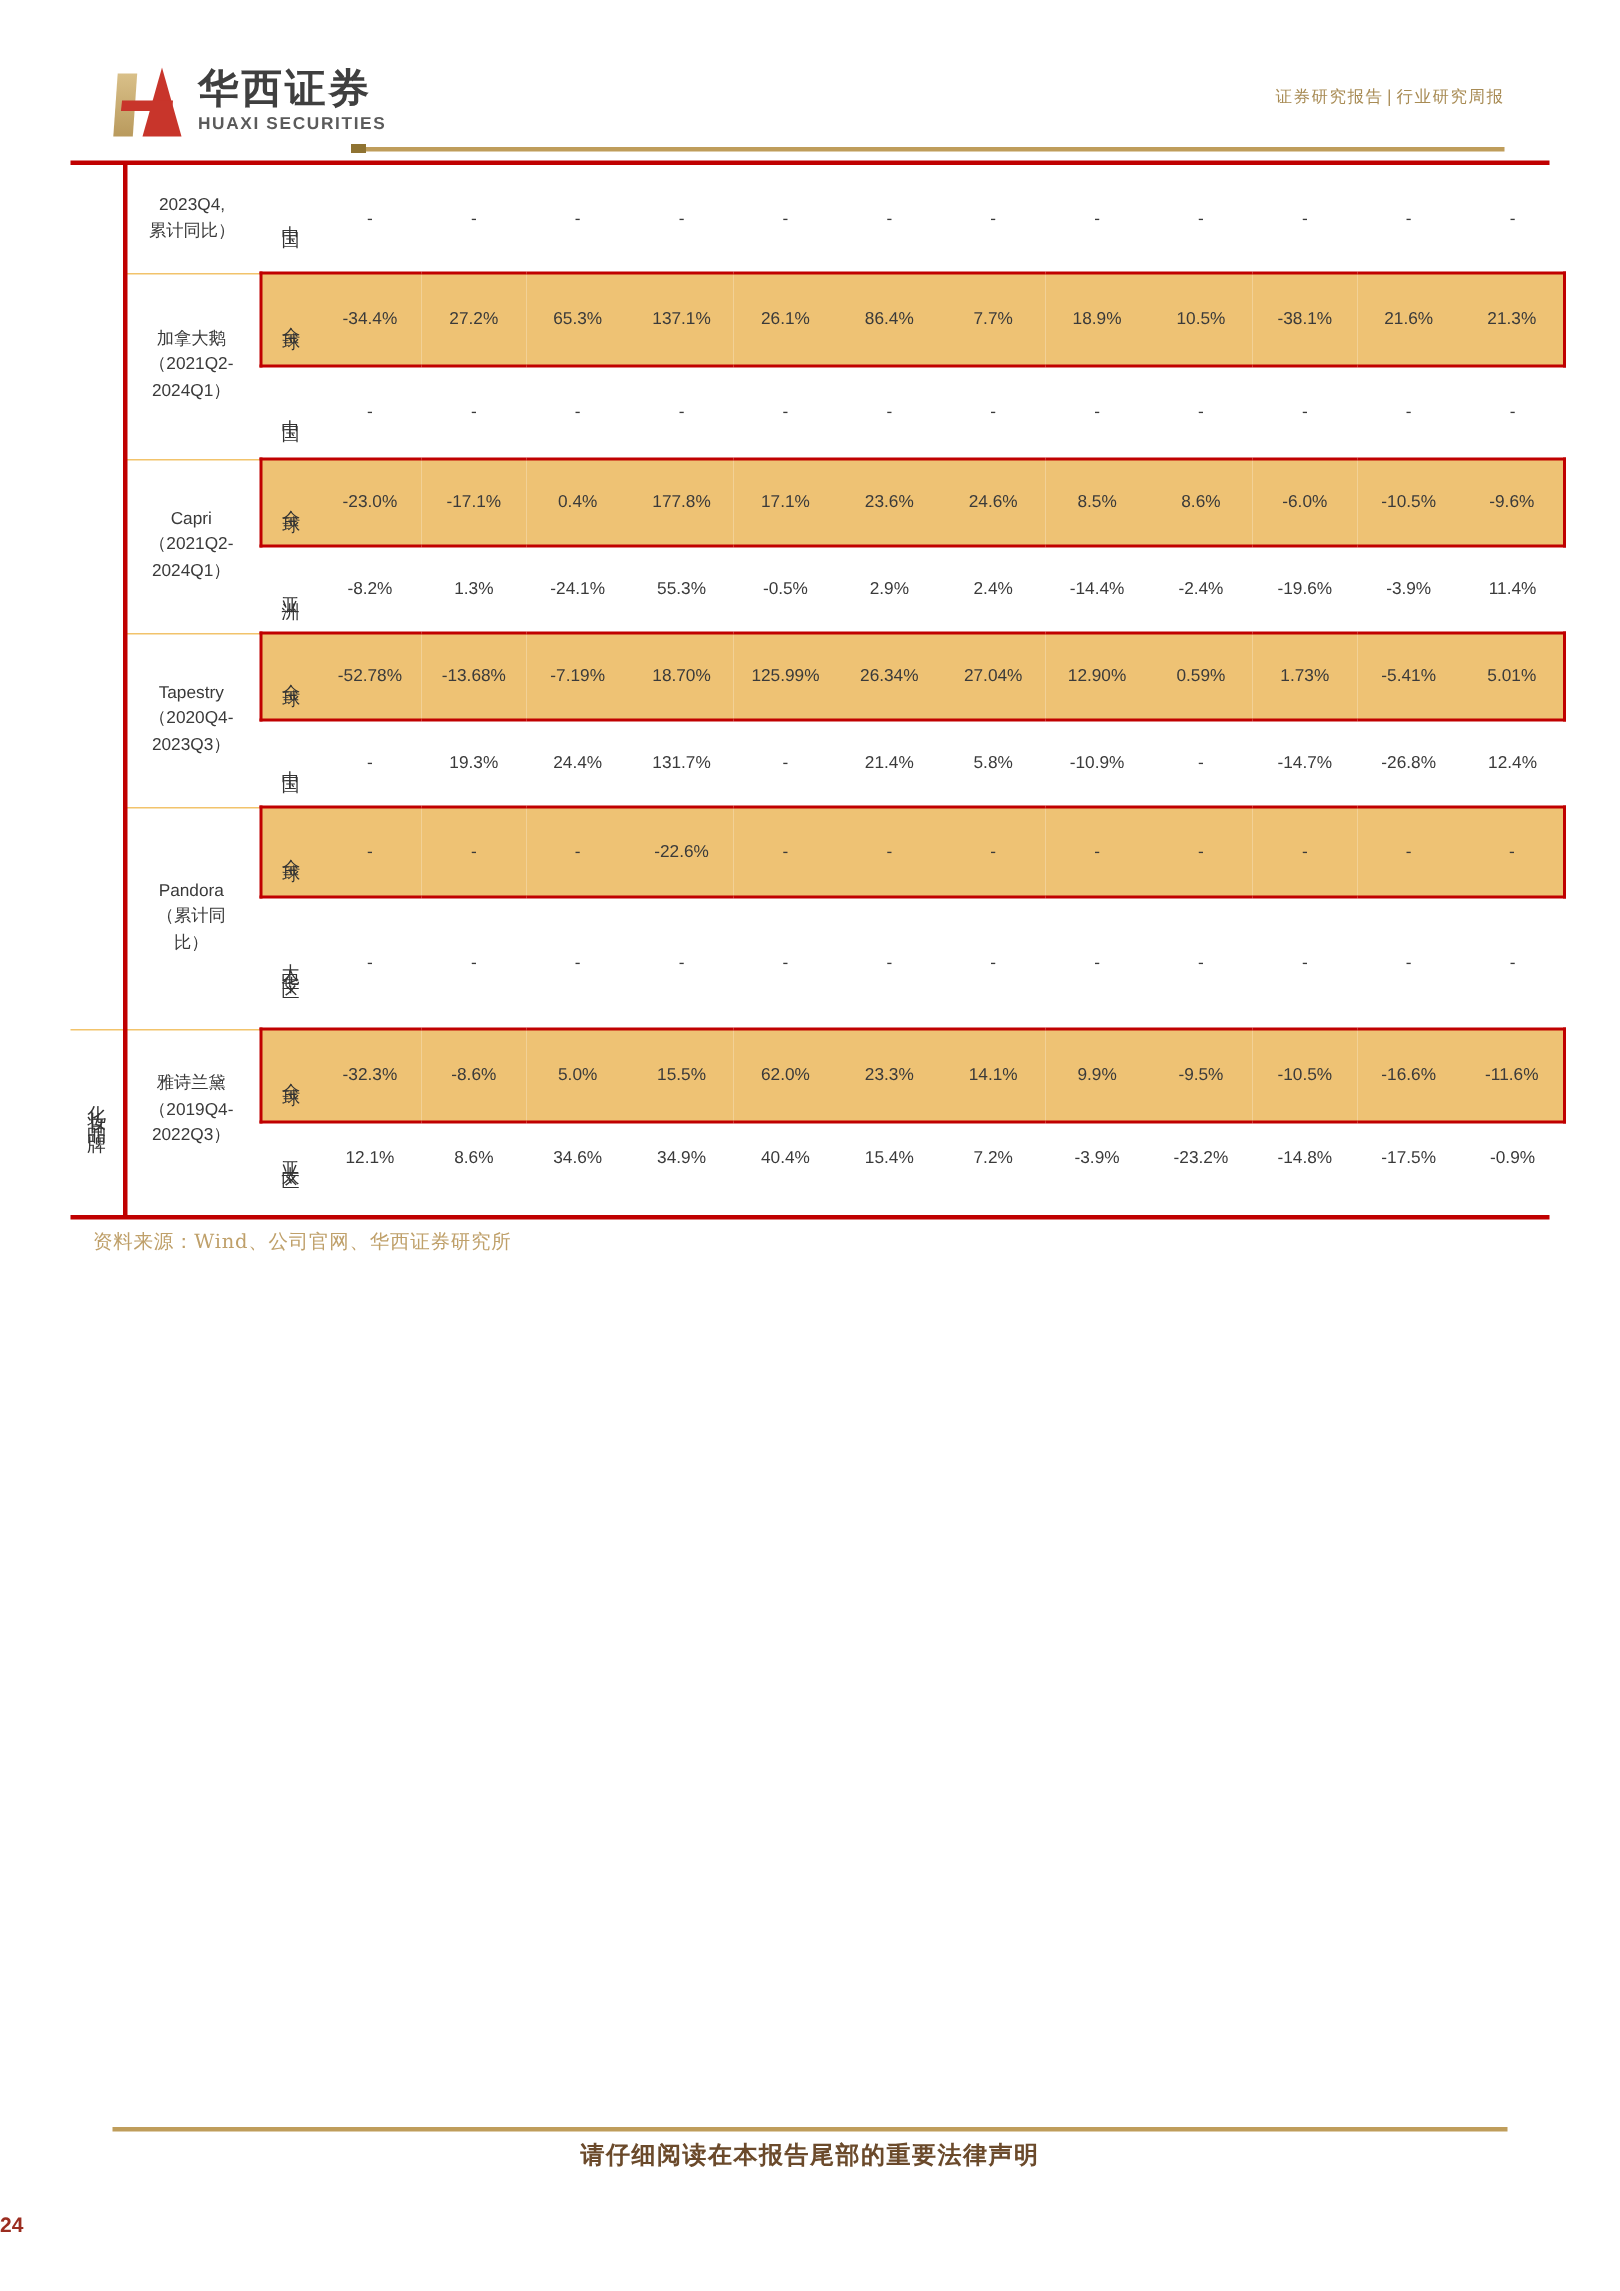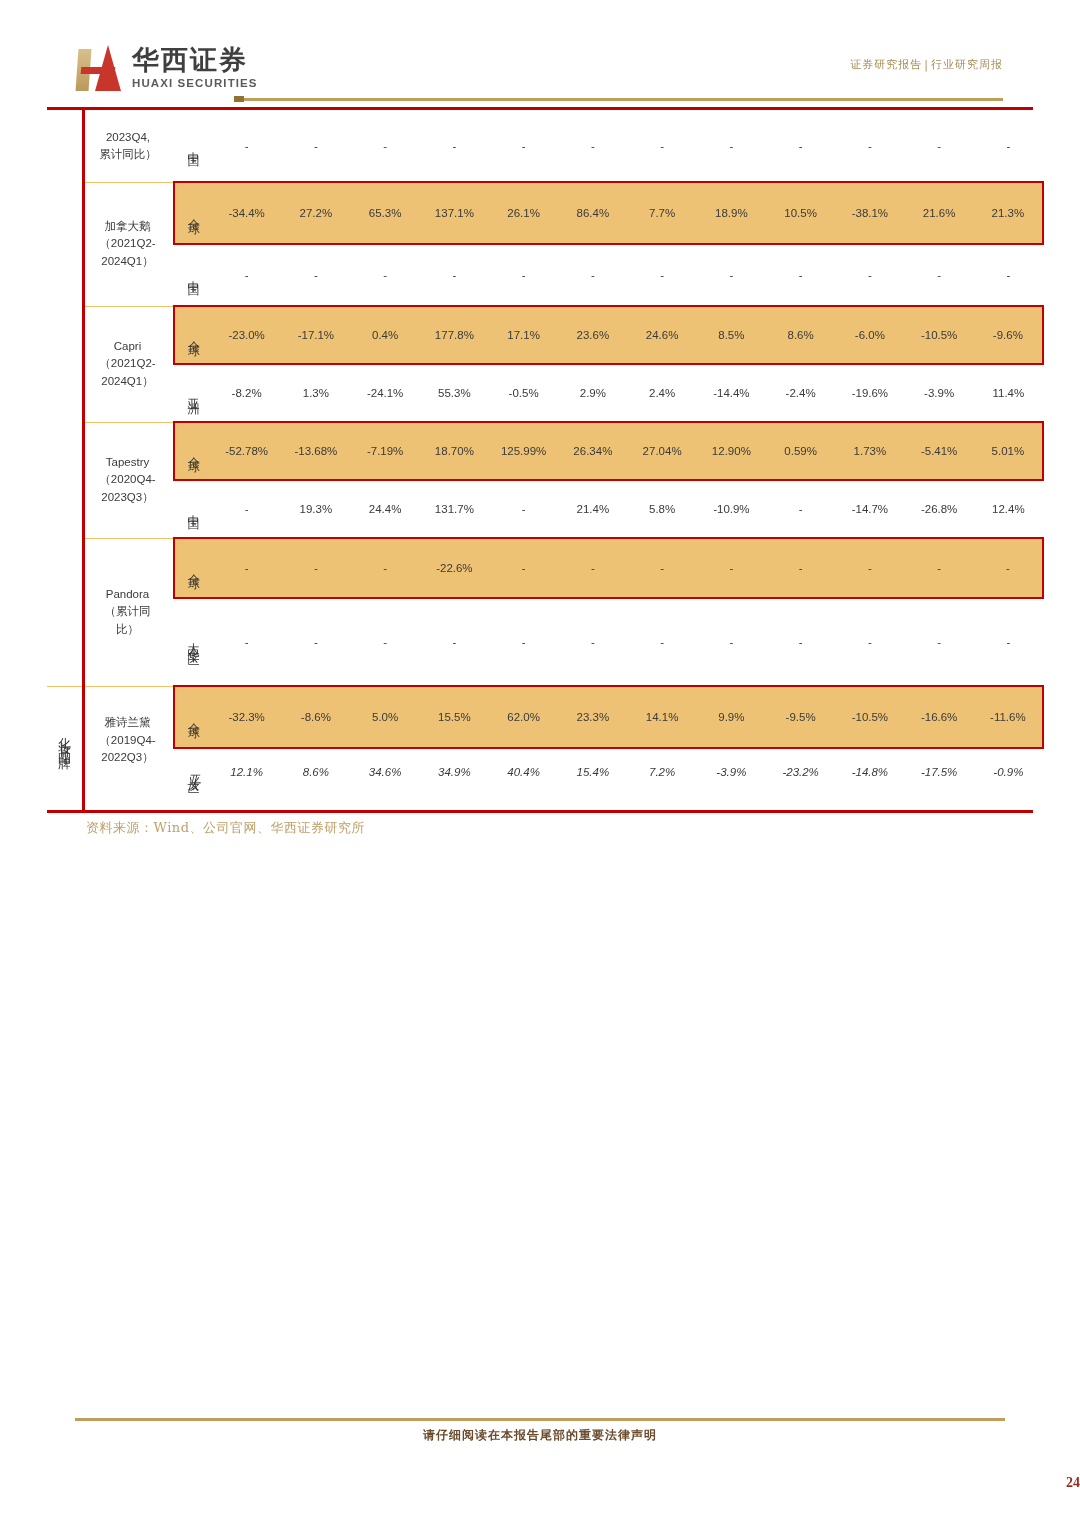--- a/index.html
+++ b/index.html
@@ -105,33 +105,33 @@
     position:absolute;left:47px;width:986px;height:2.5px;background:#c00000;
   }
   
   .vline{
     position:absolute;width:2.5px;background:#c00000;
   }
 
   .src{
     position:absolute;left:62px;
     font-family:"DejaVu Serif", serif;
-    font-size:13px;color:#bfa06a;letter-spacing:.5px;margin-left:24px;
+    font-size:13px;color:#bfa06a;letter-spacing:.5px;
   }
 
   
   .foot-rule{position:absolute;left:75px;width:930px;height:2.5px;background:#bf9d5b;}
   .foot-note{
     position:absolute;width:1080px;text-align:center;
     font-family:"DejaVu Serif", serif;
-    font-size:12px;color:#6b4a2b;font-weight:700;letter-spacing:1px;
+    font-size:16px;color:#6b4a2b;font-weight:700;letter-spacing:1px;
   }
   .foot-page{
-    position:absolute;width:1080px;text-align:right;
-    font-family:Liberation Serif, serif;
+    position:absolute;width:1080px;text-align:left;
+    font-family:Liberation Sans, sans-serif;
     font-size:14px;color:#9b2d20;font-weight:700;
   }
 </style>
 </head>
 <body>
 
 <div class="page">
 
   <div class="header">
     <div class="logo">
@@ -346,21 +346,21 @@
             <td class="val">15.5%</td>
             <td class="val">62.0%</td>
             <td class="val">23.3%</td>
             <td class="val">14.1%</td>
             <td class="val">9.9%</td>
             <td class="val">-9.5%</td>
             <td class="val">-10.5%</td>
             <td class="val">-16.6%</td>
             <td class="val last">-11.6%</td>
           </tr>
-          <tr style="height: 46px; font-style: italic;">
+          <tr style="height: 46px;">
             <td class="region-cell"><span class="vert">亚太区</span></td>
             <td class="val">12.1%</td>
             <td class="val">8.6%</td>
             <td class="val">34.6%</td>
             <td class="val">34.9%</td>
             <td class="val">40.4%</td>
             <td class="val">15.4%</td>
             <td class="val">7.2%</td>
             <td class="val">-3.9%</td>
             <td class="val">-23.2%</td>

